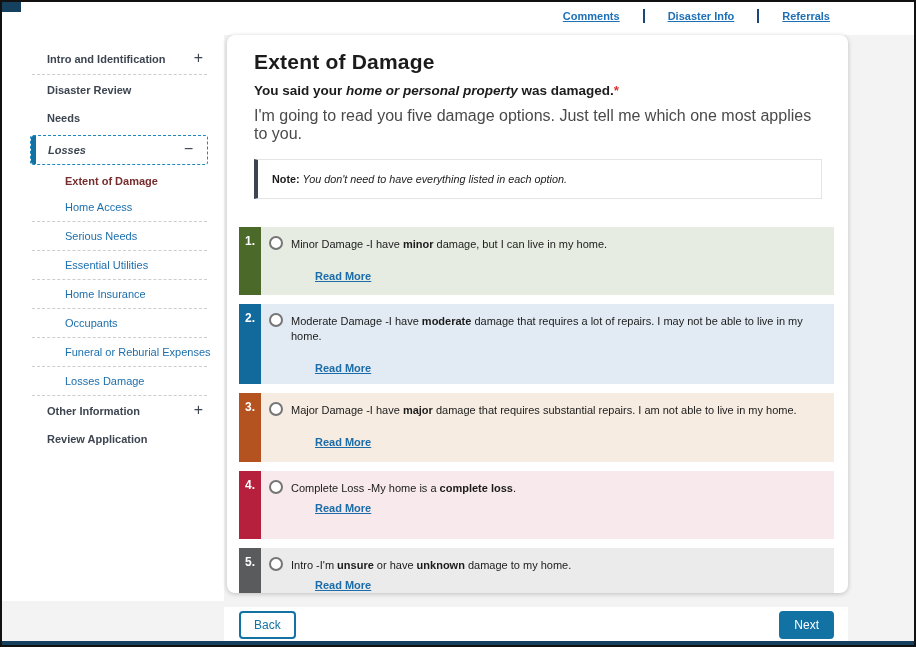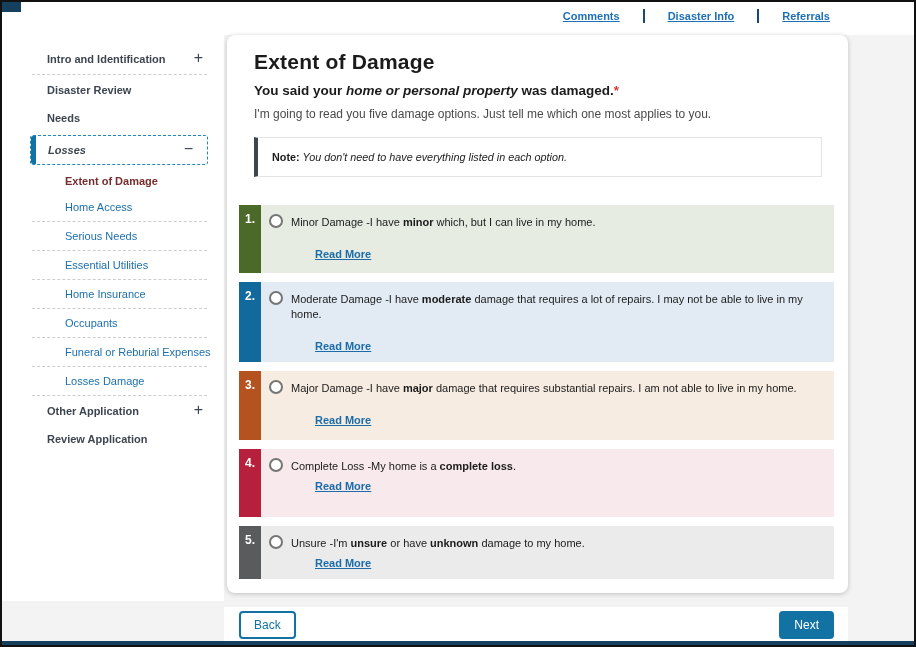--- a/index.html
+++ b/index.html
@@ -29,21 +29,21 @@
   
   .card {
     position:absolute; left:225px; top:33px; width:621px; height:558px;
     background:#fff; border-radius:8px; box-shadow:0 1px 5px rgba(0,0,0,.22);
     padding:15px 26px 0 27px; overflow:hidden;
   }
   .page-title { font-size:21px; font-weight:700; color:#1b1b1b; letter-spacing:.2px; }
   .subtitle { margin-top:9px; font-size:13.5px; font-weight:600; color:#1b1b1b; }
   .subtitle .b { font-weight:700; }
   .subtitle .i { font-style:italic; }
-  .intro { margin-top:9px; font-size:12px; color:#4a4a4a; }
+  .intro { margin-top:9px; font-size:16px; color:#4a4a4a; }
   .note-box {
     margin-top:16px; border:1px solid #e4e4e4; border-left:4px solid #3d4551;
     padding:13px 6px 13px 14px; font-size:10.8px; color:#1b1b1b;
   }
   .note-box .b { font-weight:700; }
   .note-box .i { font-style:italic; }
   
   .options { margin:28px -12px 0 -15px; display:flex; flex-direction:column; gap:9px; }
   .option-row { display:flex; cursor:pointer; }
   .option-tab { width:22px; flex-shrink:0; display:flex; justify-content:center; padding-top:7px; color:#fff; font-size:12px; font-weight:700; }
@@ -98,36 +98,36 @@
         <div class="nav-item sub"><span>Essential Utilities</span></div>
         <div class="nav-sep"></div>
         <div class="nav-item sub"><span>Home Insurance</span></div>
         <div class="nav-sep"></div>
         <div class="nav-item sub"><span>Occupants</span></div>
         <div class="nav-sep"></div>
         <div class="nav-item sub"><span>Funeral or Reburial Expenses</span></div>
         <div class="nav-sep"></div>
         <div class="nav-item sub"><span>Losses Damage</span></div>
         <div class="nav-sep"></div>
-        <div class="nav-item section"><span>Other Application</span><span class="toggle-icon">+</span></div>
+        <div class="nav-item section"><span>Other Information</span><span class="toggle-icon">+</span></div>
         <div class="nav-item section"><span>Review Application</span></div>
       </div>
   </aside>
 
   <main class="card">
     <h1 class="page-title">Extent of Damage</h1>
     <div class="subtitle"><span>You said your </span><span class="b i">home or personal property</span><span> was damaged.</span><span style="color: rgb(216, 57, 51);">*</span></div>
     <p class="intro">I'm going to read you five damage options. Just tell me which one most applies to you.</p>
     <div class="note-box"><span class="b">Note: </span><span class="i">You don't need to have everything listed in each option.</span></div>
     <div class="options" id="options-list">
         <div class="option-row spread" style="min-height: 68px; background: rgb(230, 236, 226);">
           <div class="option-tab" style="background: rgb(75, 106, 41);">1.</div>
           <div class="option-body"><div class="option-line">
               <span class="radio"></span>
-              <span class="option-text"><span>Minor Damage -I have </span><span class="b">minor</span><span> which, but I can live in my home.</span></span>
+              <span class="option-text"><span>Minor Damage -I have </span><span class="b">minor</span><span> damage, but I can live in my home.</span></span>
             </div><a class="read-more">Read More</a></div>
         </div>
         <div class="option-row spread" style="min-height: 69px; background: rgb(226, 235, 243);">
           <div class="option-tab" style="background: rgb(18, 105, 156);">2.</div>
           <div class="option-body"><div class="option-line">
               <span class="radio"></span>
               <span class="option-text"><span>Moderate Damage -I have </span><span class="b">moderate</span><span> damage that requires a lot of repairs. I may not be able to live in my home.</span></span>
             </div><a class="read-more">Read More</a></div>
         </div>
         <div class="option-row spread" style="min-height: 69px; background: rgb(246, 236, 225);">
@@ -141,21 +141,21 @@
           <div class="option-tab" style="background: rgb(182, 32, 60);">4.</div>
           <div class="option-body"><div class="option-line">
               <span class="radio"></span>
               <span class="option-text"><span>Complete Loss -My home is a </span><span class="b">complete loss</span><span>.</span></span>
             </div><a class="read-more">Read More</a></div>
         </div>
         <div class="option-row tight" style="min-height: 52px; background: rgb(235, 235, 235);">
           <div class="option-tab" style="background: rgb(89, 91, 92);">5.</div>
           <div class="option-body"><div class="option-line">
               <span class="radio"></span>
-              <span class="option-text"><span>Unsure -I'm </span><span class="b">unsure</span><span> or have </span><span class="b">unknown</span><span> damage to my home.</span></span>
+              <span class="option-text"><span>Intro -I'm </span><span class="b">unsure</span><span> or have </span><span class="b">unknown</span><span> damage to my home.</span></span>
             </div><a class="read-more">Read More</a></div>
         </div>
       </div>
   </main>
 
   <div class="footer-bar">
     <button class="btn btn-back">Back</button>
     <button class="btn btn-next">Next</button>
   </div>
 

